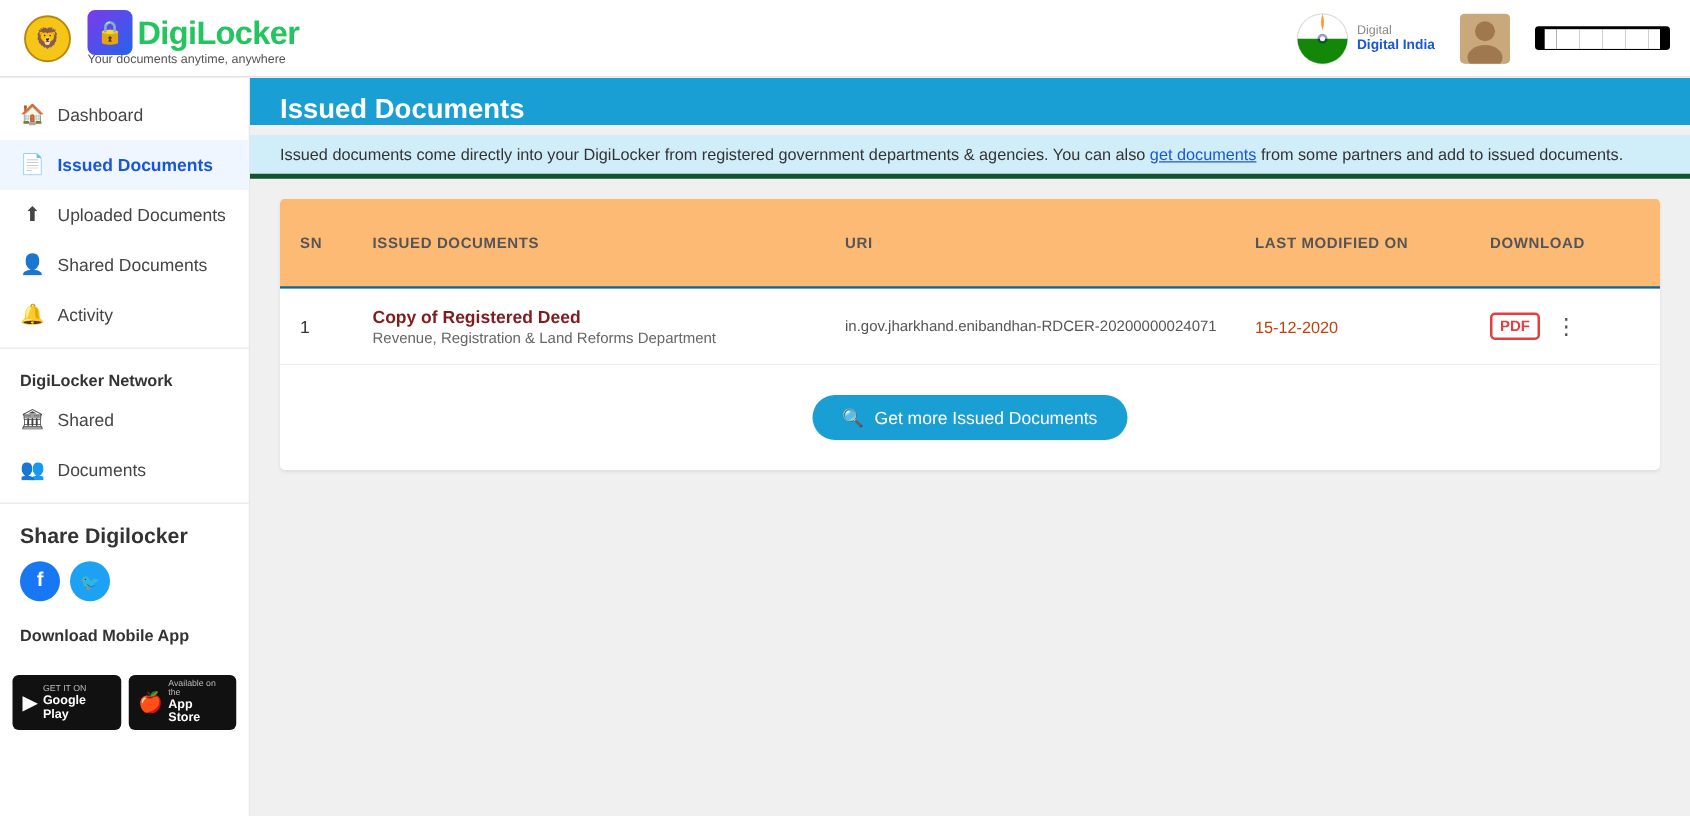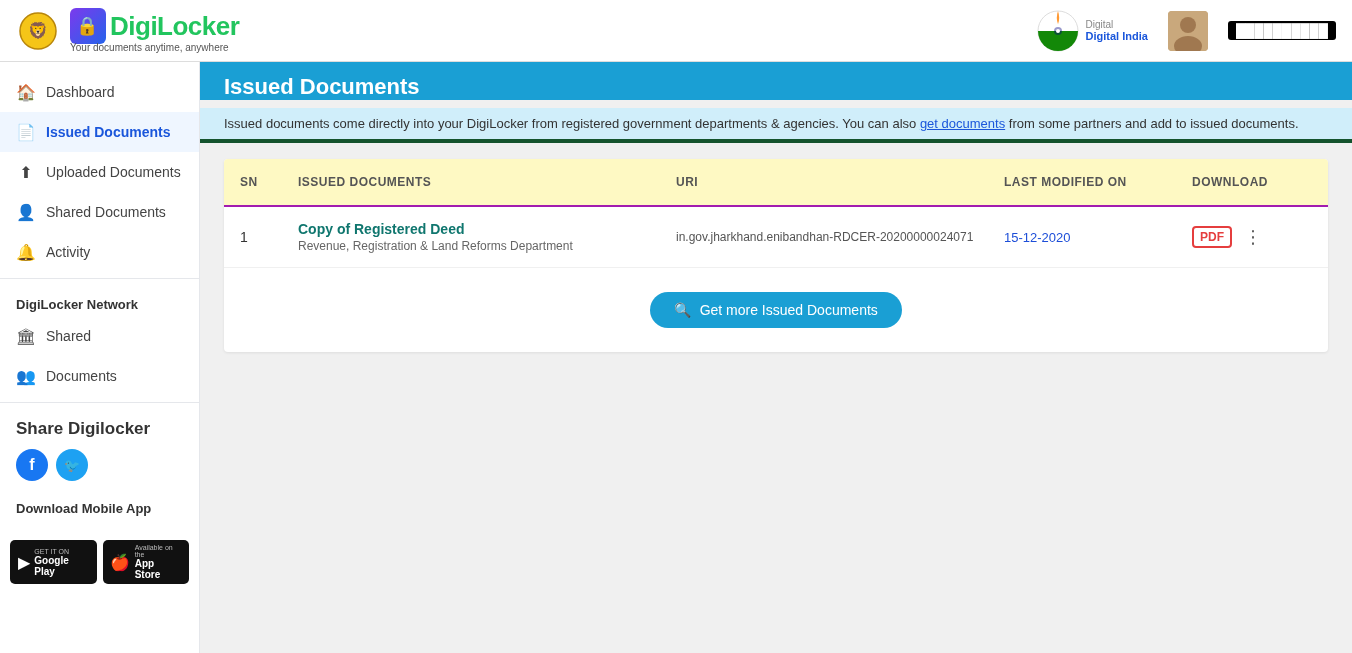--- a/index.html
+++ b/index.html
@@ -222,23 +222,23 @@
     }
     .documents-table {
       background: #fff;
       border-radius: 4px;
       overflow: hidden;
       box-shadow: 0 1px 3px rgba(0,0,0,0.08);
     }
     .table-header {
       display: grid;
       grid-template-columns: 50px 1fr 320px 180px 120px;
-      background: #fef9c3;
-      border-bottom: 2px solid #a21caf;
-      padding: 16px 16px;
+      background: #fdba74;
+      border-bottom: 2px solid #0369a1;
+      padding: 28px 16px;
       gap: 8px;
     }
     .table-header-cell {
       font-size: 12px;
       font-weight: bold;
       color: #555;
       text-transform: uppercase;
       letter-spacing: 0.5px;
     }
     .table-row {
@@ -250,35 +250,35 @@
       align-items: center;
       background: #fff;
     }
     .row-sn {
       font-size: 14px;
       color: #333;
     }
     .doc-name {
       font-size: 14px;
       font-weight: bold;
-      color: #0f766e;
+      color: #7f1d1d;
     }
     .doc-dept {
       font-size: 12px;
       color: #666;
       margin-top: 2px;
     }
     .row-uri {
       font-size: 12px;
       color: #555;
       word-break: break-all;
     }
     .row-date {
       font-size: 13px;
-      color: #1d4ed8;
+      color: #c2410c;
     }
     .row-download {
       display: flex;
       align-items: center;
       gap: 8px;
     }
     .pdf-badge {
       border: 2px solid #e53e3e;
       color: #e53e3e;
       font-size: 12px;

